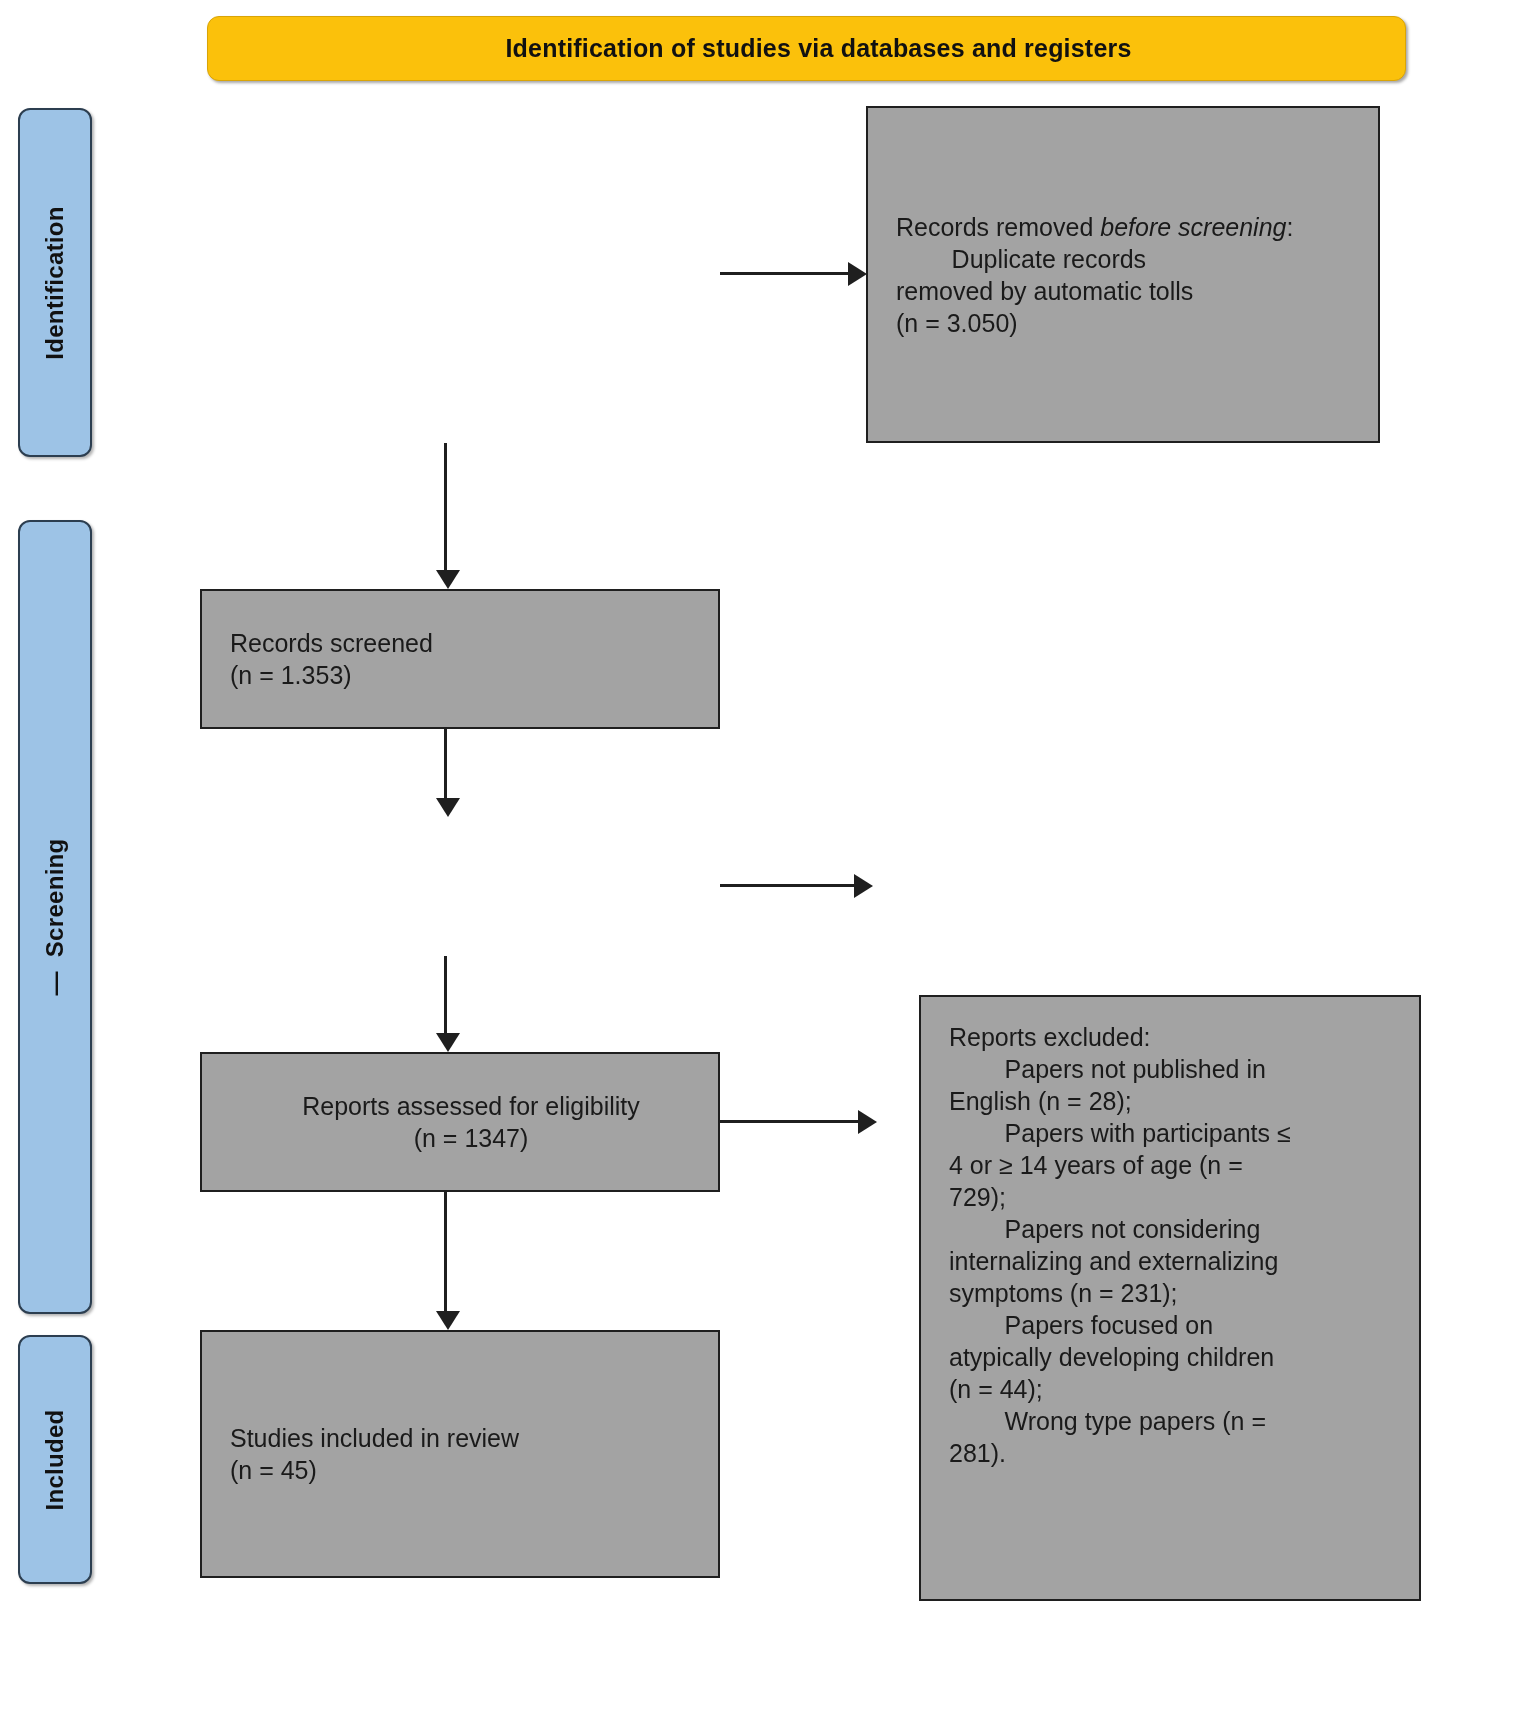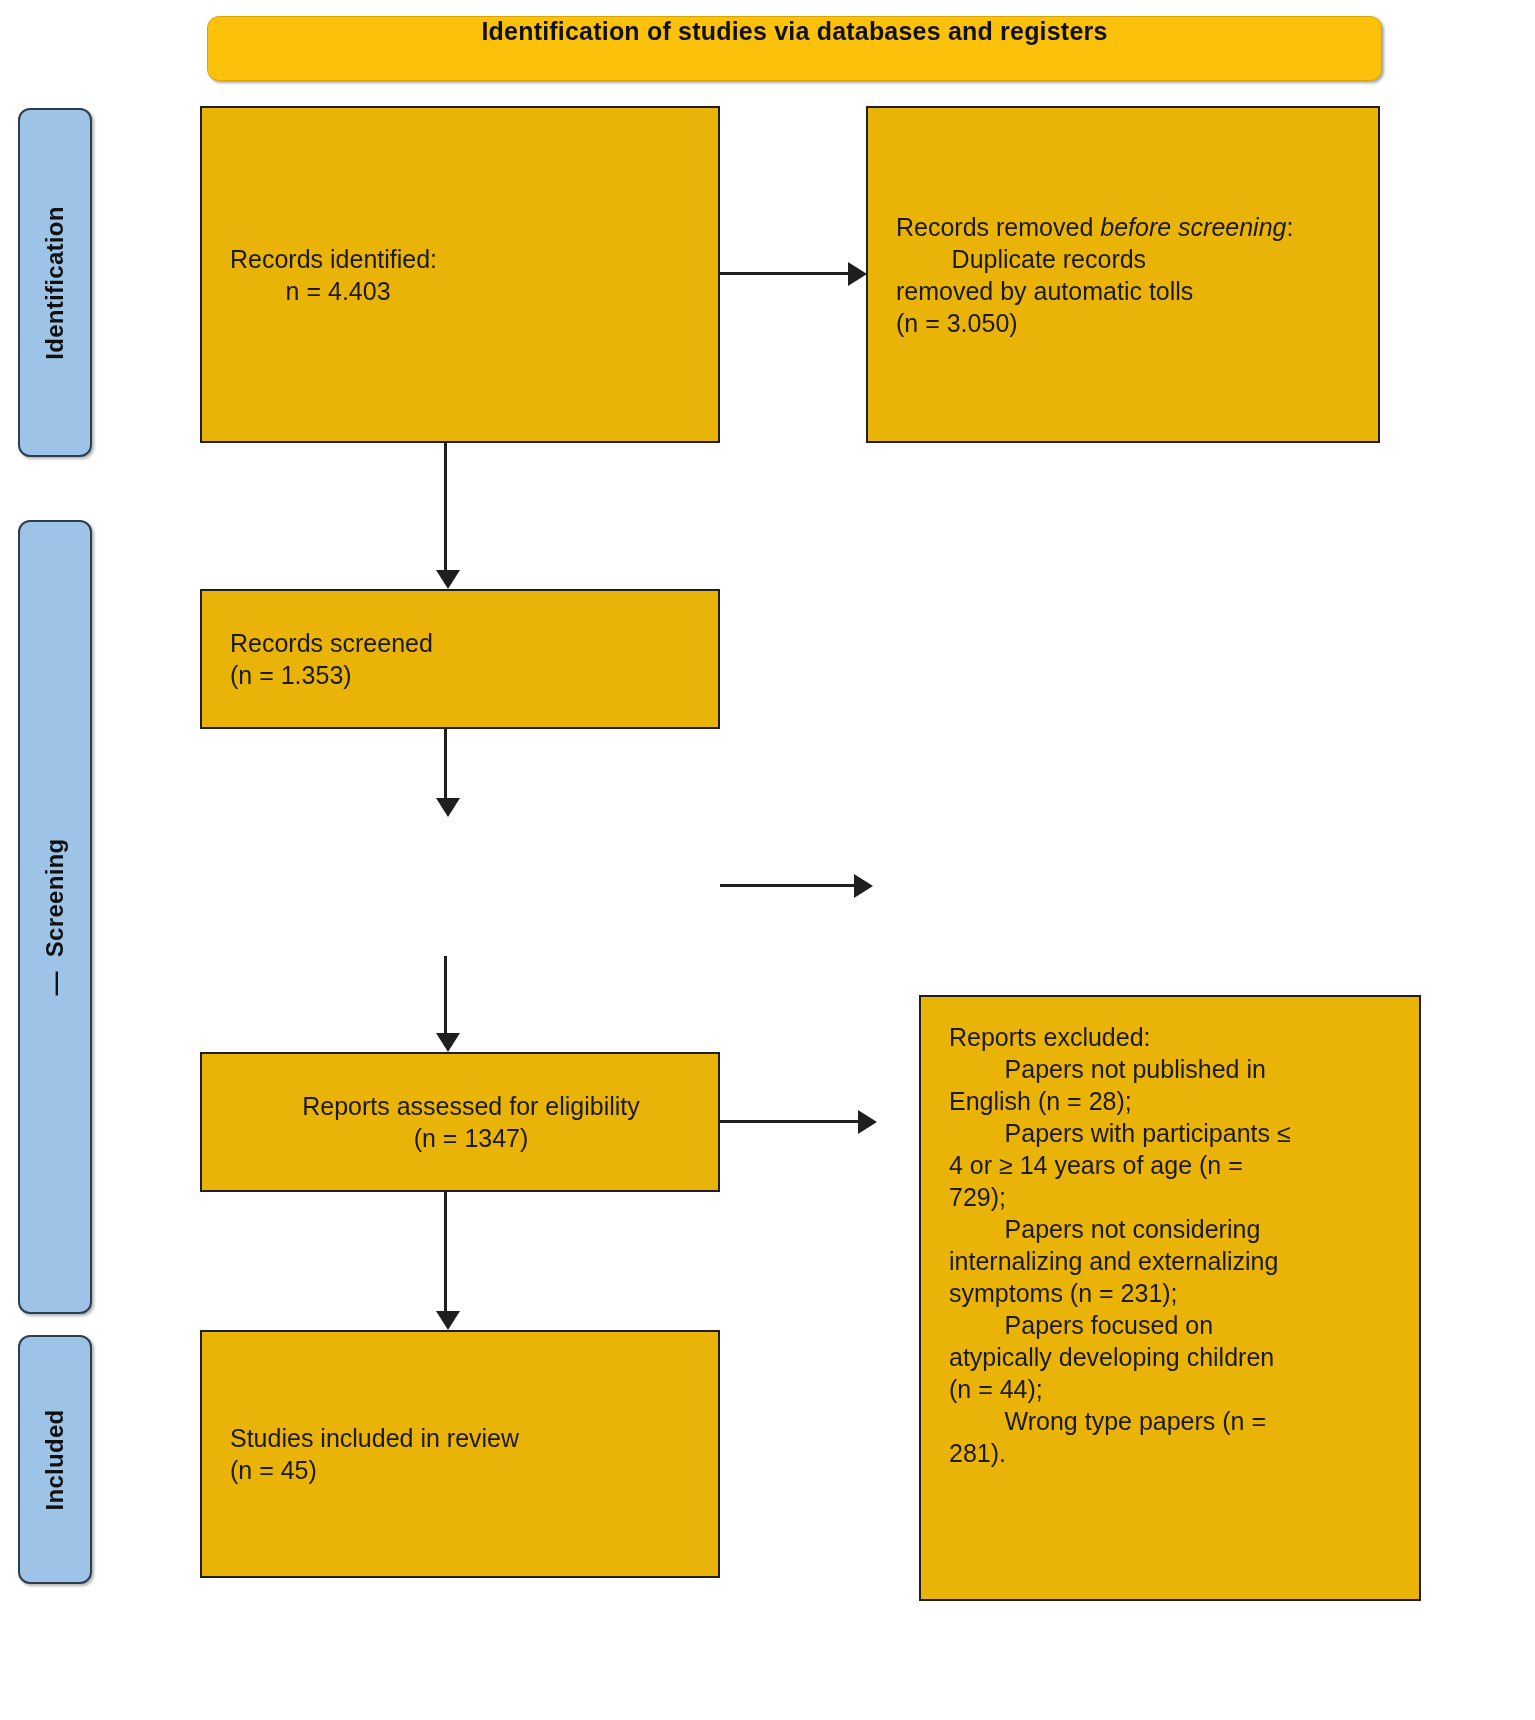--- a/index.html
+++ b/index.html
@@ -24,21 +24,23 @@
     position: absolute;
     left: 207px;
     top: 16px;
     width: 1173px;
     height: 63px;
     background: #FBC10B;
     border: 1px solid #d9a407;
     border-radius: 12px;
     box-shadow: 2px 2px 3px rgba(0,0,0,0.35);
     display: flex;
+    align-items: center;
     justify-content: center;
+    padding-left: 24px;
   }
   .banner-title {
     font-size: 25px;
     font-weight: bold;
     color: #111111;
     letter-spacing: 0.2px;
     text-align: center;
   }
 
   
@@ -64,21 +66,21 @@
     display: inline-block;
     margin-right: 14px;
   }
   #stage-identification { left: 18px;  top: 108px;  width: 70px;  height: 345px; }
   #stage-screening      { left: 18px;  top: 520px;  width: 70px;  height: 790px; }
   #stage-included       { left: 18px;  top: 1335px; width: 70px;  height: 245px; }
 
   
   .box {
     position: absolute;
-    background: #eab308;
+    background: #a3a3a3;
     border: 2px solid #1f1f1f;
     box-sizing: border-box;
     padding: 0;
   }
   .box-text {
     position: absolute;
     left: 28px;
     right: 6px;
     font-size: 25px;
     line-height: 1.28;
@@ -159,23 +161,20 @@
   </div>
 
   <div class="stage" id="stage-screening">
     <span class="stage-label"><span class="dash">—</span><span>Screening</span></span>
   </div>
 
   <div class="stage" id="stage-included">
     <span class="stage-label">Included</span>
   </div>
 
-  <div class="box" id="box-identified">
-    <div class="box-text centered-block"><span>Records identified:</span><br><span>        n = 4.403</span></div>
-  </div>
 
   <div class="box" id="box-removed">
     <div class="box-text centered-block"><span>Records removed </span><span class="ital">before screening</span><span>:</span><br><span>        Duplicate records
 removed by automatic tolls
 (n = 3.050)</span></div>
   </div>
 
   <div class="box" id="box-screened">
     <div class="box-text centered-block"><span>Records screened</span><br><span>(n = 1.353)</span></div>
   </div>

